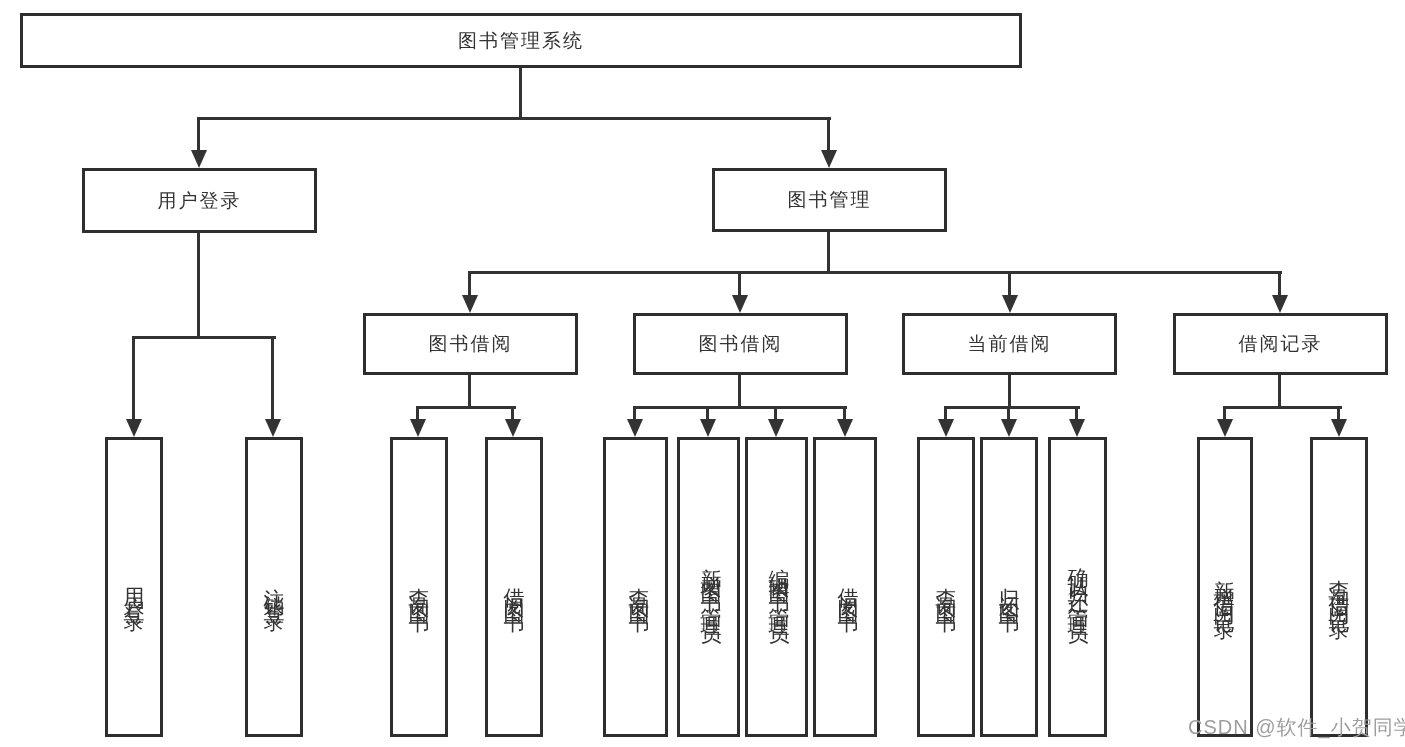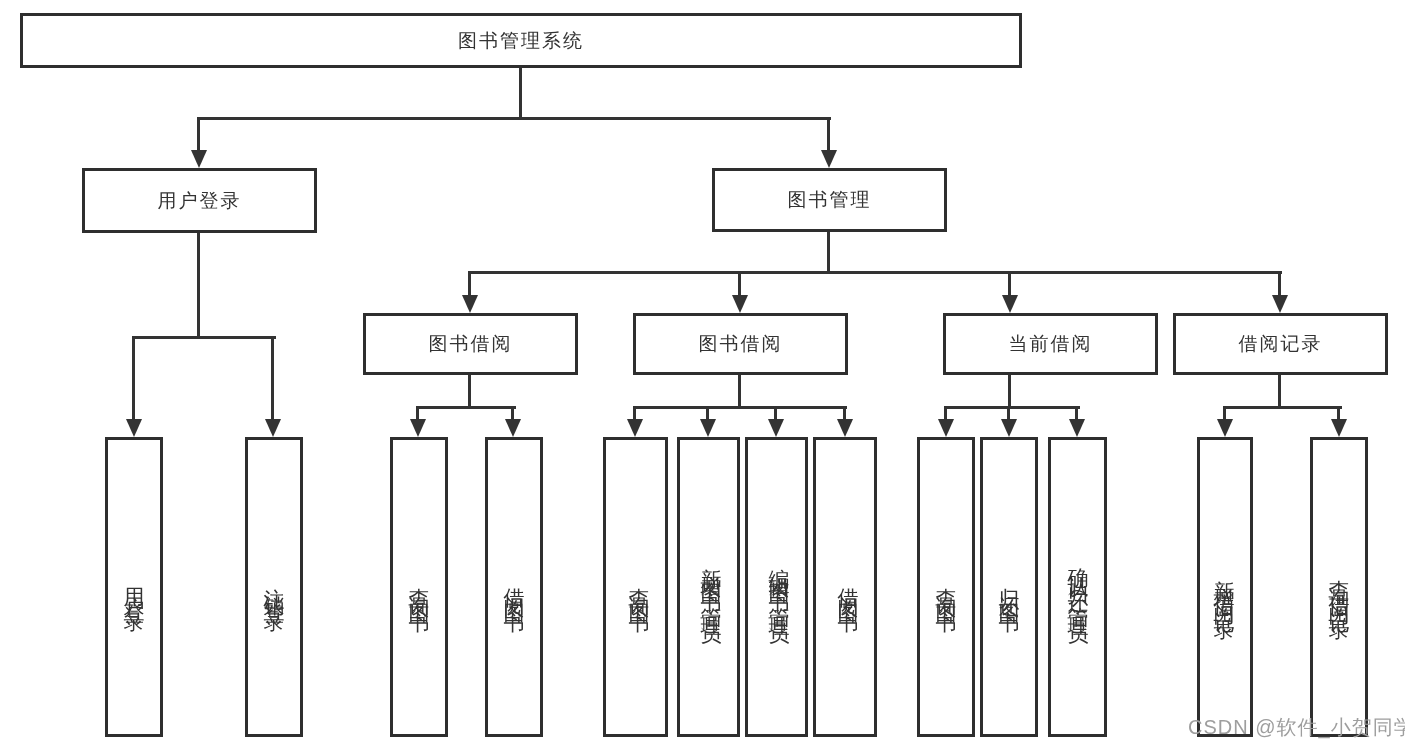--- a/index.html
+++ b/index.html
@@ -70,21 +70,21 @@
   <div class="node" style="left:20px;top:13px;width:1002px;height:55px;">图书管理系统</div>
 
   <div class="node" style="left:82px;top:168px;width:235px;height:65px;">用户登录</div>
 
   <div class="node" style="left:712px;top:168px;width:235px;height:64px;">图书管理</div>
 
   <div class="node" style="left:363px;top:313px;width:215px;height:62px;">图书借阅</div>
 
   <div class="node" style="left:633px;top:313px;width:215px;height:62px;">图书借阅</div>
 
-  <div class="node" style="left:902px;top:313px;width:215px;height:62px;margin-left:41px;">当前借阅</div>
+  <div class="node" style="left:902px;top:313px;width:215px;height:62px;">当前借阅</div>
 
   <div class="node" style="left:1173px;top:313px;width:215px;height:62px;">借阅记录</div>
 
   <div class="leaf" style="left:105px;width:58px;">用户登录</div>
   <div class="leaf" style="left:245px;width:58px;">注销登录</div>
 
   <div class="leaf" style="left:390px;width:58px;">查询图书</div>
   <div class="leaf" style="left:485px;width:58px;">借阅图书</div>
 
   <div class="leaf" style="left:603px;width:65px;">查询图书</div>

